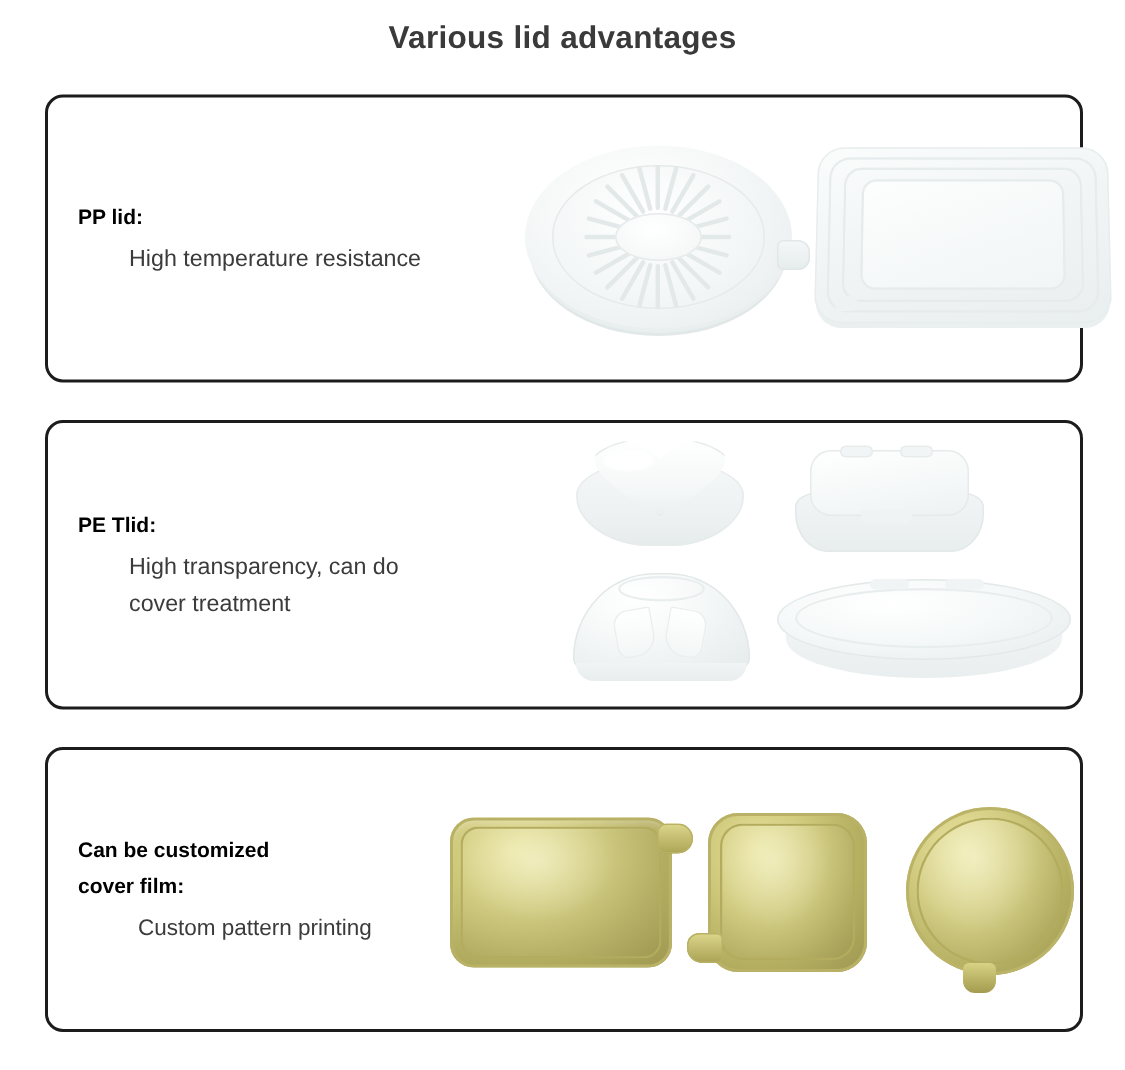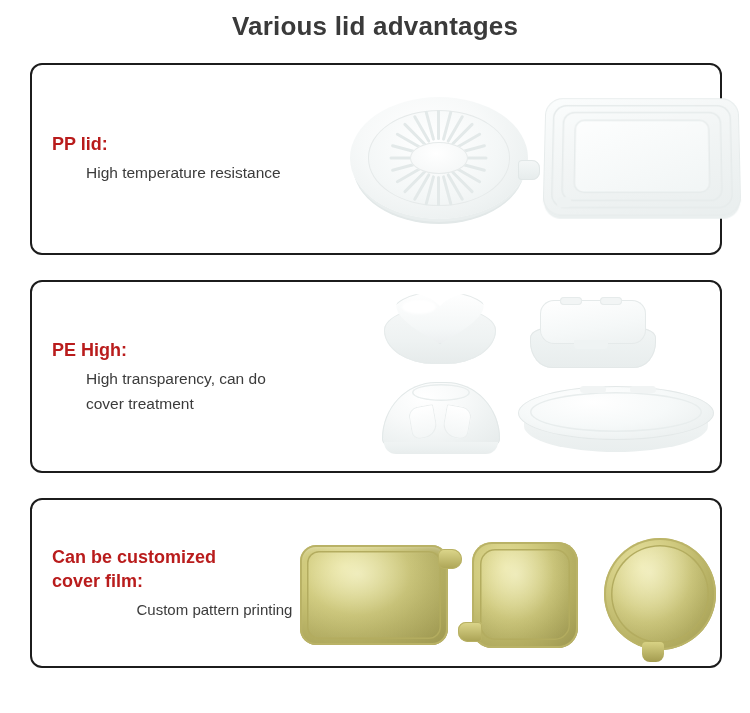--- a/index.html
+++ b/index.html
@@ -12,65 +12,65 @@
     height: 713px;
     font-family: "Liberation Sans", sans-serif;
     color: #333333;
     overflow: hidden;
     position: relative;
   }
 
   
   .page-title {
     text-align: center;
-    font-size: 26px;
+    font-size: 21px;
     font-weight: bold;
     color: #3a3a3a;
     letter-spacing: 0.2px;
     padding-top: 12px;
     line-height: 28px;
   }
 
   
   .card {
     position: absolute;
     left: 30px;
     width: 692px;
     border: 2px solid #1c1c1c;
     border-radius: 12px;
     box-sizing: border-box;
     background: #ffffff;
   }
   #card-pp { top: 63px;  height: 192px; }
   #card-pe { top: 280px; height: 193px; }
-  #card-cf { top: 498px; height: 170px; }
+  #card-cf { top: 498px; height: 190px; }
 
   .card-text {
     position: absolute;
     left: 20px;
     top: 50%;
     transform: translateY(-50%);
     width: 285px;
   }
   .card-heading {
-    font-size: 18px;
+    font-size: 14px;
     font-weight: bold;
-    color: #b91c1c;
+    color: #000000;
     line-height: 23px;
     margin-bottom: 4px;
     white-space: pre-line;
   }
   .card-desc {
     font-size: 15.5px;
     color: #3b3b3b;
     line-height: 25px;
     white-space: pre-line;
     margin-left: 34px;
   }
-  #card-cf .card-desc { padding-left: 6px; font-size: 15px; text-align: center; }
+  #card-cf .card-desc { padding-left: 6px; font-size: 15px; }
   #card-cf .card-heading { line-height: 24px; }
 
   .card-figures {
     position: absolute;
     left: 300px;
     right: 4px;
     top: 0;
     bottom: 0;
   }
 
@@ -363,21 +363,21 @@
       <div class="ring r2"></div>
       <div class="ring r3"></div>
       <div class="notch"></div>
     </div>
 
   </div>
 </div>
 
 <div class="card" id="card-pe">
   <div class="card-text">
-    <div class="card-heading">PE High:</div>
+    <div class="card-heading">PE Tlid:</div>
     <div class="card-desc">High transparency, can do
 cover treatment</div>
   </div>
 
   <div class="card-figures">
 
     <div class="fig pe-heart" style="left:48px; top:10px;">
       <div class="body"></div>
       <div class="top"></div>
       <div class="gloss"></div>

